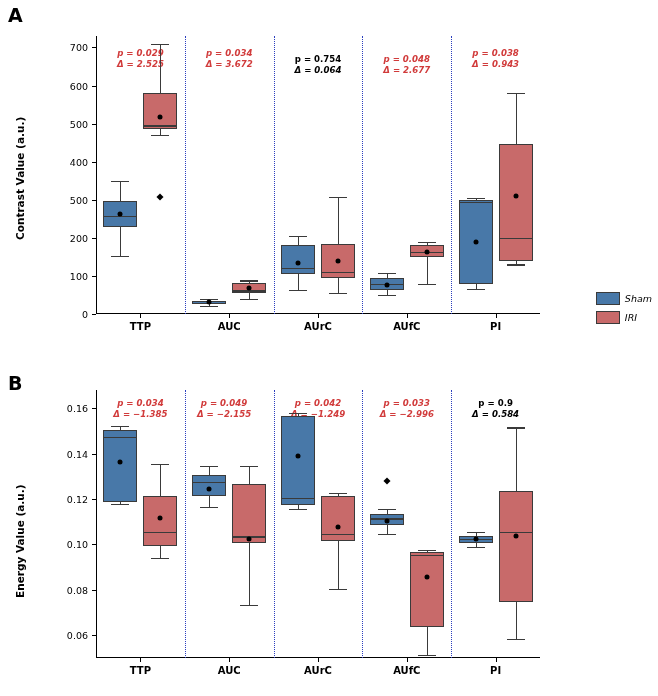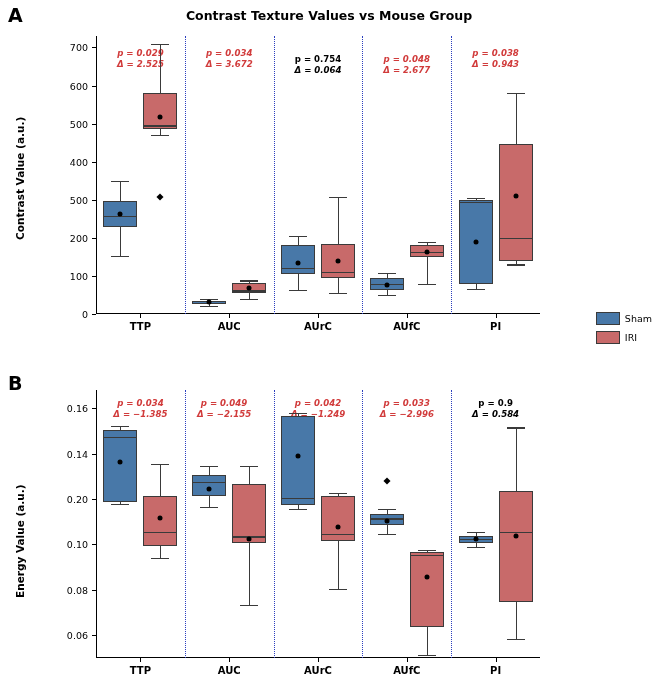--- a/index.html
+++ b/index.html
@@ -85,24 +85,23 @@
     width:22px;height:11px;border:1px solid #3a3a3a;margin-right:5px;
   }
   .legend-swatch.sham{background:#4878a8;}
   .legend-swatch.iri{background:#c86a6a;}
 </style>
 </head>
 <body>
 
 <div class="panel" id="panelA">
   <div class="panel-letter" style="left:8px;top:4px;">A</div>
-  <div class="chart-title" style="top:8px;">Contrast Texture Values vs Mouse Group</div>
   <div class="ylabel" style="left:14px;top:240px;">Contrast Value (a.u.)</div>
   <div class="plot" id="plotA" style="left:96px;top:36px;width:444px;height:278px;"></div>
-  <div class="legend" style="top:312px;">
+  <div class="legend" style="top:292px;font-style:italic;">
     <div class="legend-row">
       <span class="legend-swatch sham"></span>
       <span>Sham</span>
     </div>
     <div class="legend-row">
       <span class="legend-swatch iri"></span>
       <span>IRI</span>
     </div>
   </div>
 <div class="ytick" style="left: 52px; top: 314px;">0</div>
@@ -231,21 +230,21 @@
 <div class="panel" id="panelB">
   <div class="panel-letter" style="left:8px;top:24px;">B</div>
   <div class="ylabel" style="left:14px;top:250px;">Energy Value (a.u.)</div>
   <div class="plot" id="plotB" style="left:96px;top:42px;width:444px;height:268px;"></div>
 <div class="ytick" style="left: 52px; top: 287.288px;">0.06</div>
     <div class="ytickmark" style="left: 92px; top: 287.288px;"></div>
     <div class="ytick" style="left: 52px; top: 241.864px;">0.08</div>
     <div class="ytickmark" style="left: 92px; top: 241.864px;"></div>
     <div class="ytick" style="left: 52px; top: 196.441px;">0.10</div>
     <div class="ytickmark" style="left: 92px; top: 196.441px;"></div>
-    <div class="ytick" style="left: 52px; top: 151.017px;">0.20</div>
+    <div class="ytick" style="left: 52px; top: 151.017px;">0.12</div>
     <div class="ytickmark" style="left: 92px; top: 151.017px;"></div>
     <div class="ytick" style="left: 52px; top: 105.593px;">0.14</div>
     <div class="ytickmark" style="left: 92px; top: 105.593px;"></div>
     <div class="ytick" style="left: 52px; top: 60.1695px;">0.16</div>
     <div class="ytickmark" style="left: 92px; top: 60.1695px;"></div>
     <div class="xtick" style="left: 140.4px; top: 317px;">TTP</div>
     <div class="xtickmark" style="left: 140.4px; top: 310px;"></div>
     <div class="annot red" style="left: 140.4px; top: 50px;">
       <div>p = 0.034</div>
       <div class="d">Δ = −1.385</div>

